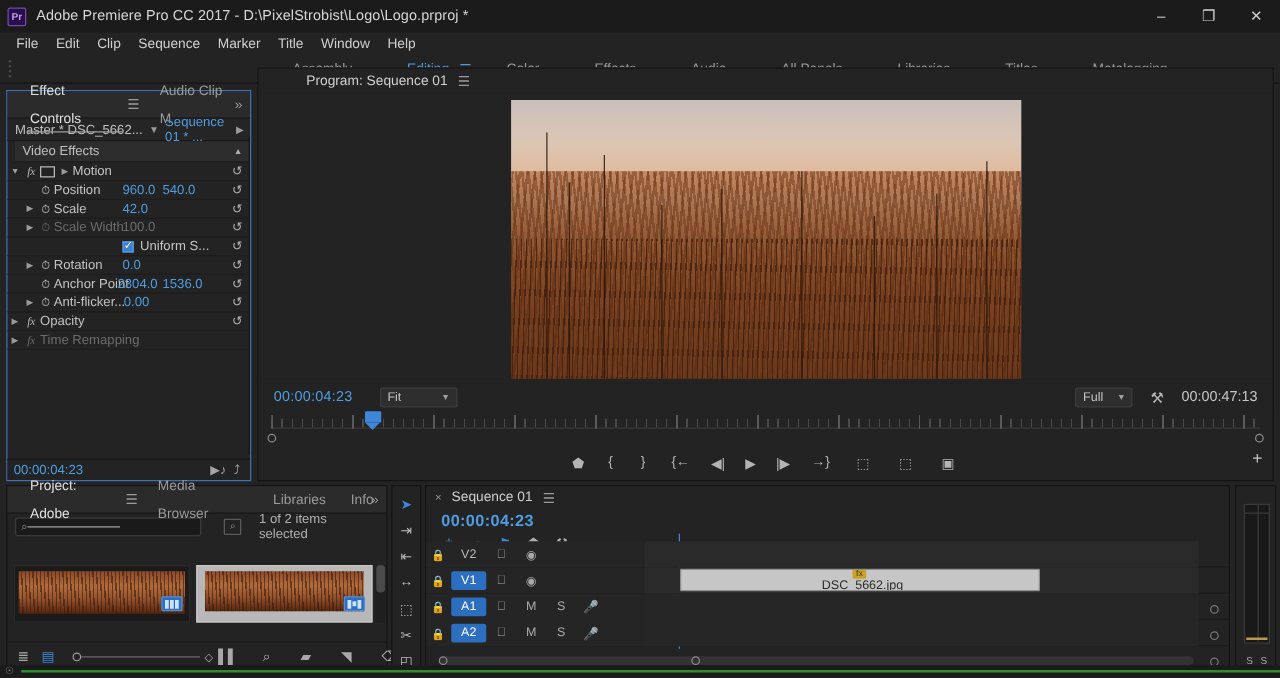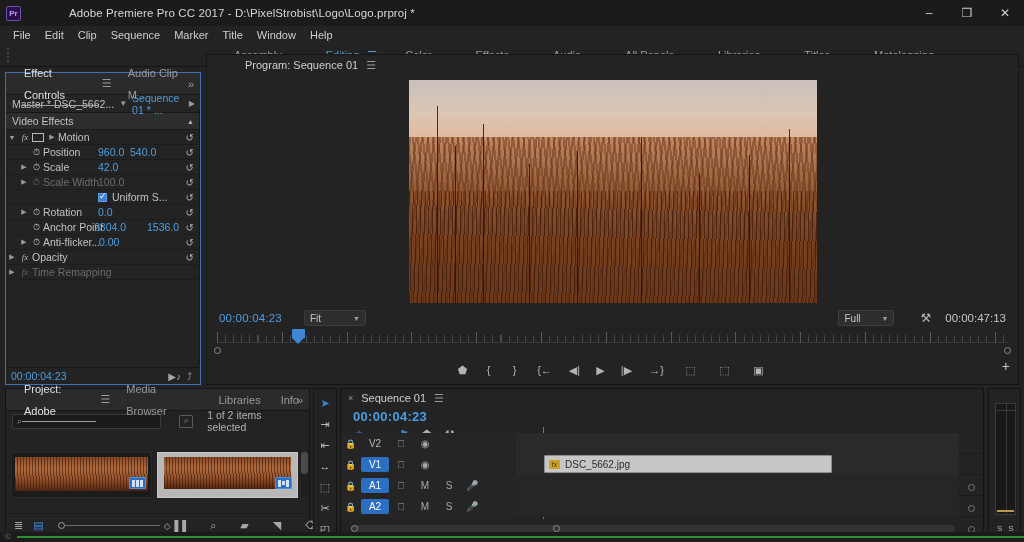--- a/index.html
+++ b/index.html
@@ -9,21 +9,21 @@
     font-family:"Liberation Sans", sans-serif;
     font-size:11px;
     color:#c8c8c8;
     -webkit-font-smoothing:antialiased;
   }
   .app { position:relative; width:1024px; height:542px; background:#232323; }
 
   
   .titlebar {
     height:26px; background:#1b1b1b; display:flex; align-items:center;
-    padding-left:6px; position:relative;gap:40px;
+    padding-left:6px; position:relative;
   }
   .pr-logo {
     width:15px; height:15px; background:#2a0e4a; border:1px solid #6b4fa8;
     border-radius:2px; color:#c39bff; font-size:8px; font-weight:bold;
     display:flex; align-items:center; justify-content:center; margin-right:8px;
   }
   .title-text { font-size:11.5px; color:#d6d6d6; letter-spacing:.1px; }
   .wbtns { position:absolute; right:0; top:0; height:26px; display:flex; }
   .wbtn { width:38px; height:26px; display:flex; align-items:center; justify-content:center;
           color:#cfcfcf; font-size:12px; }
@@ -60,21 +60,21 @@
   #effectControls { left:5px; top:72px; width:196px; height:313px;
                     border:1px solid #3f6fb5; background:#232323; }
   .ec-clipbar { height:18px; background:#252525; display:flex; align-items:center;
                 border-bottom:1px solid #171717; font-size:10.5px; }
   .ec-master { padding-left:6px; color:#c0c0c0; white-space:nowrap; }
   .ec-caret { margin:0 5px; color:#9a9a9a; font-size:8px; }
   .ec-seq { color:#4d9de0; }
   .ec-arrow { margin-left:auto; margin-right:5px; color:#9a9a9a; font-size:8px; }
   .ec-header { height:17px; background:#2d2d2d; display:flex; align-items:center;
                padding-left:6px; font-size:10.5px; color:#c0c0c0;
-               border-bottom:1px solid #1a1a1a; }
+               border-bottom:1px solid #1a1a1a;margin-left:6px; }
   .ec-header .tri { margin-left:auto; margin-right:6px; font-size:7px; color:#b0b0b0;}
   .ec-list { position:relative; }
   .ec-row { height:15px; display:flex; align-items:center; font-size:10.5px;
             border-bottom:1px solid #1d1d1d; position:relative; }
   .ec-row .disclose { width:12px; text-align:center; color:#9a9a9a; font-size:7px; }
   .ec-row .fx { width:14px; text-align:center; color:#b9b9b9; font-size:9px; font-style:italic;
                 font-family:"Liberation Serif", serif; }
   .ec-row .stopwatch { width:13px; text-align:center; color:#c9c9c9; font-size:9px; }
   .ec-row .lbl { color:#c2c2c2; }
   .ec-row.dim .lbl, .ec-row.dim .stopwatch, .ec-row.dim .fx { color:#6b6b6b; }
@@ -119,23 +119,23 @@
     background:repeating-linear-gradient(92deg, rgba(60,26,10,.7) 0 1px, rgba(0,0,0,0) 1px 4px); }
   .stalk { position:absolute; bottom:0; width:1px; background:rgba(40,20,8,.85); }
   .pm-bar1 { position:absolute; left:0; right:0; top:252px; height:22px; display:flex;
              align-items:center; background:#232323; }
   .pm-tc { color:#4d9de0; font-size:11.5px; margin-left:12px; letter-spacing:.2px; }
   .pm-select { margin-left:22px; width:62px; height:16px; background:#2e2e2e;
                border:1px solid #3c3c3c; border-radius:2px; color:#c6c6c6;
                font-size:10px; display:flex; align-items:center; padding:0 5px; }
   .pm-select .cv { margin-left:auto; font-size:7px; color:#a0a0a0; }
   .pm-right { margin-left:auto; display:flex; align-items:center; margin-right:12px; }
-  .pm-select2 { width:56px; height:16px; background:#2e2e2e; border:1px solid #3c3c3c;
+  .pm-select2 { width:46px; height:16px; background:#2e2e2e; border:1px solid #3c3c3c;
                 border-radius:2px; color:#c6c6c6; font-size:10px; display:flex;
-                align-items:center; padding:0 5px; margin-right:26px; }
+                align-items:center; padding:0 5px; margin-right:14px; }
   .pm-select2 .cv { margin-left:auto; font-size:7px; color:#a0a0a0; }
   .wrench { color:#b6b6b6; font-size:12px; margin-right:14px; }
   .pm-dur { color:#c6c6c6; font-size:11.5px; }
   .pm-scrub { position:absolute; left:0; right:0; top:274px; height:16px; }
   .pm-ticks { position:absolute; left:10px; right:10px; top:6px; height:8px;
     background:repeating-linear-gradient(90deg,#4a4a4a 0 1px, transparent 1px 8.1px);
     border-bottom:1px solid #3a3a3a; }
   .pm-ticks-big { position:absolute; left:10px; right:10px; top:3px; height:11px;
     background:repeating-linear-gradient(90deg,#5a5a5a 0 1px, transparent 1px 64.8px); }
   .pm-chead { position:absolute; top:0px; width:13px; height:15px; }
@@ -235,21 +235,21 @@
               display:flex; align-items:center; }
   .trk-lock { width:20px; text-align:center; color:#a0a0a0; font-size:9px; }
   .trk-name { width:28px; height:15px; display:flex; align-items:center; justify-content:center;
               font-size:10px; color:#b8b8b8; border-radius:2px; }
   .trk-name.on { background:#2c6fc0; color:#ffffff; }
   .trk-ic { width:24px; text-align:center; color:#a8a8a8; font-size:10px; }
   .trk-body { position:absolute; left:175px; right:24px; height:21px; background:#2a2a2a; }
   .trk.audio .trk-body { background:#262626; }
   .clip { position:absolute; top:1px; height:18px; background:#c6c6c6;
           border:1px solid #8e8e8e; border-radius:1px; display:flex; align-items:center;
-          padding-left:4px; overflow:hidden; }
+          padding-left:4px; overflow:hidden;flex-direction:column; }
   .clip .cfx { width:11px; height:9px; background:#c9a227; border-radius:1px;
                display:flex; align-items:center; justify-content:center;
                color:#4a3400; font-size:7px; margin-right:5px; }
   .clip .cname { font-size:10px; color:#2a2a2a; }
   .tl-dots { position:absolute; right:4px; width:18px; top:44px; bottom:22px; }
   .tl-dot { position:absolute; right:4px; width:7px; height:7px; border:1px solid #777;
             border-radius:50%; }
   .tl-hbar { position:absolute; left:0; right:24px; bottom:4px; height:9px; }
   .tl-hbar .track { position:absolute; left:10px; right:4px; top:1px; height:7px;
                     background:#333; border-radius:4px; }
@@ -395,21 +395,21 @@
         <span class="val" style="left:92px">0.0</span>
         <span class="ec-reset">↺</span>
       </div>
 
       <div class="ec-row">
         <span class="disclose"></span>
         <span class="disclose"></span>
         <span class="stopwatch">⏱</span>
         <span class="lbl">Anchor Point</span>
         <span class="val" style="left:88px">2304.0</span>
-        <span class="val" style="left:141px">1536.0</span>
+        <span class="val" style="left:124px">1536.0</span>
         <span class="ec-reset">↺</span>
       </div>
 
       <div class="ec-row">
         <span class="disclose"></span>
         <span class="disclose">▶</span>
         <span class="stopwatch">⏱</span>
         <span class="lbl">Anti-flicker...</span>
         <span class="val" style="left:93px">0.00</span>
         <span class="ec-reset">↺</span>

